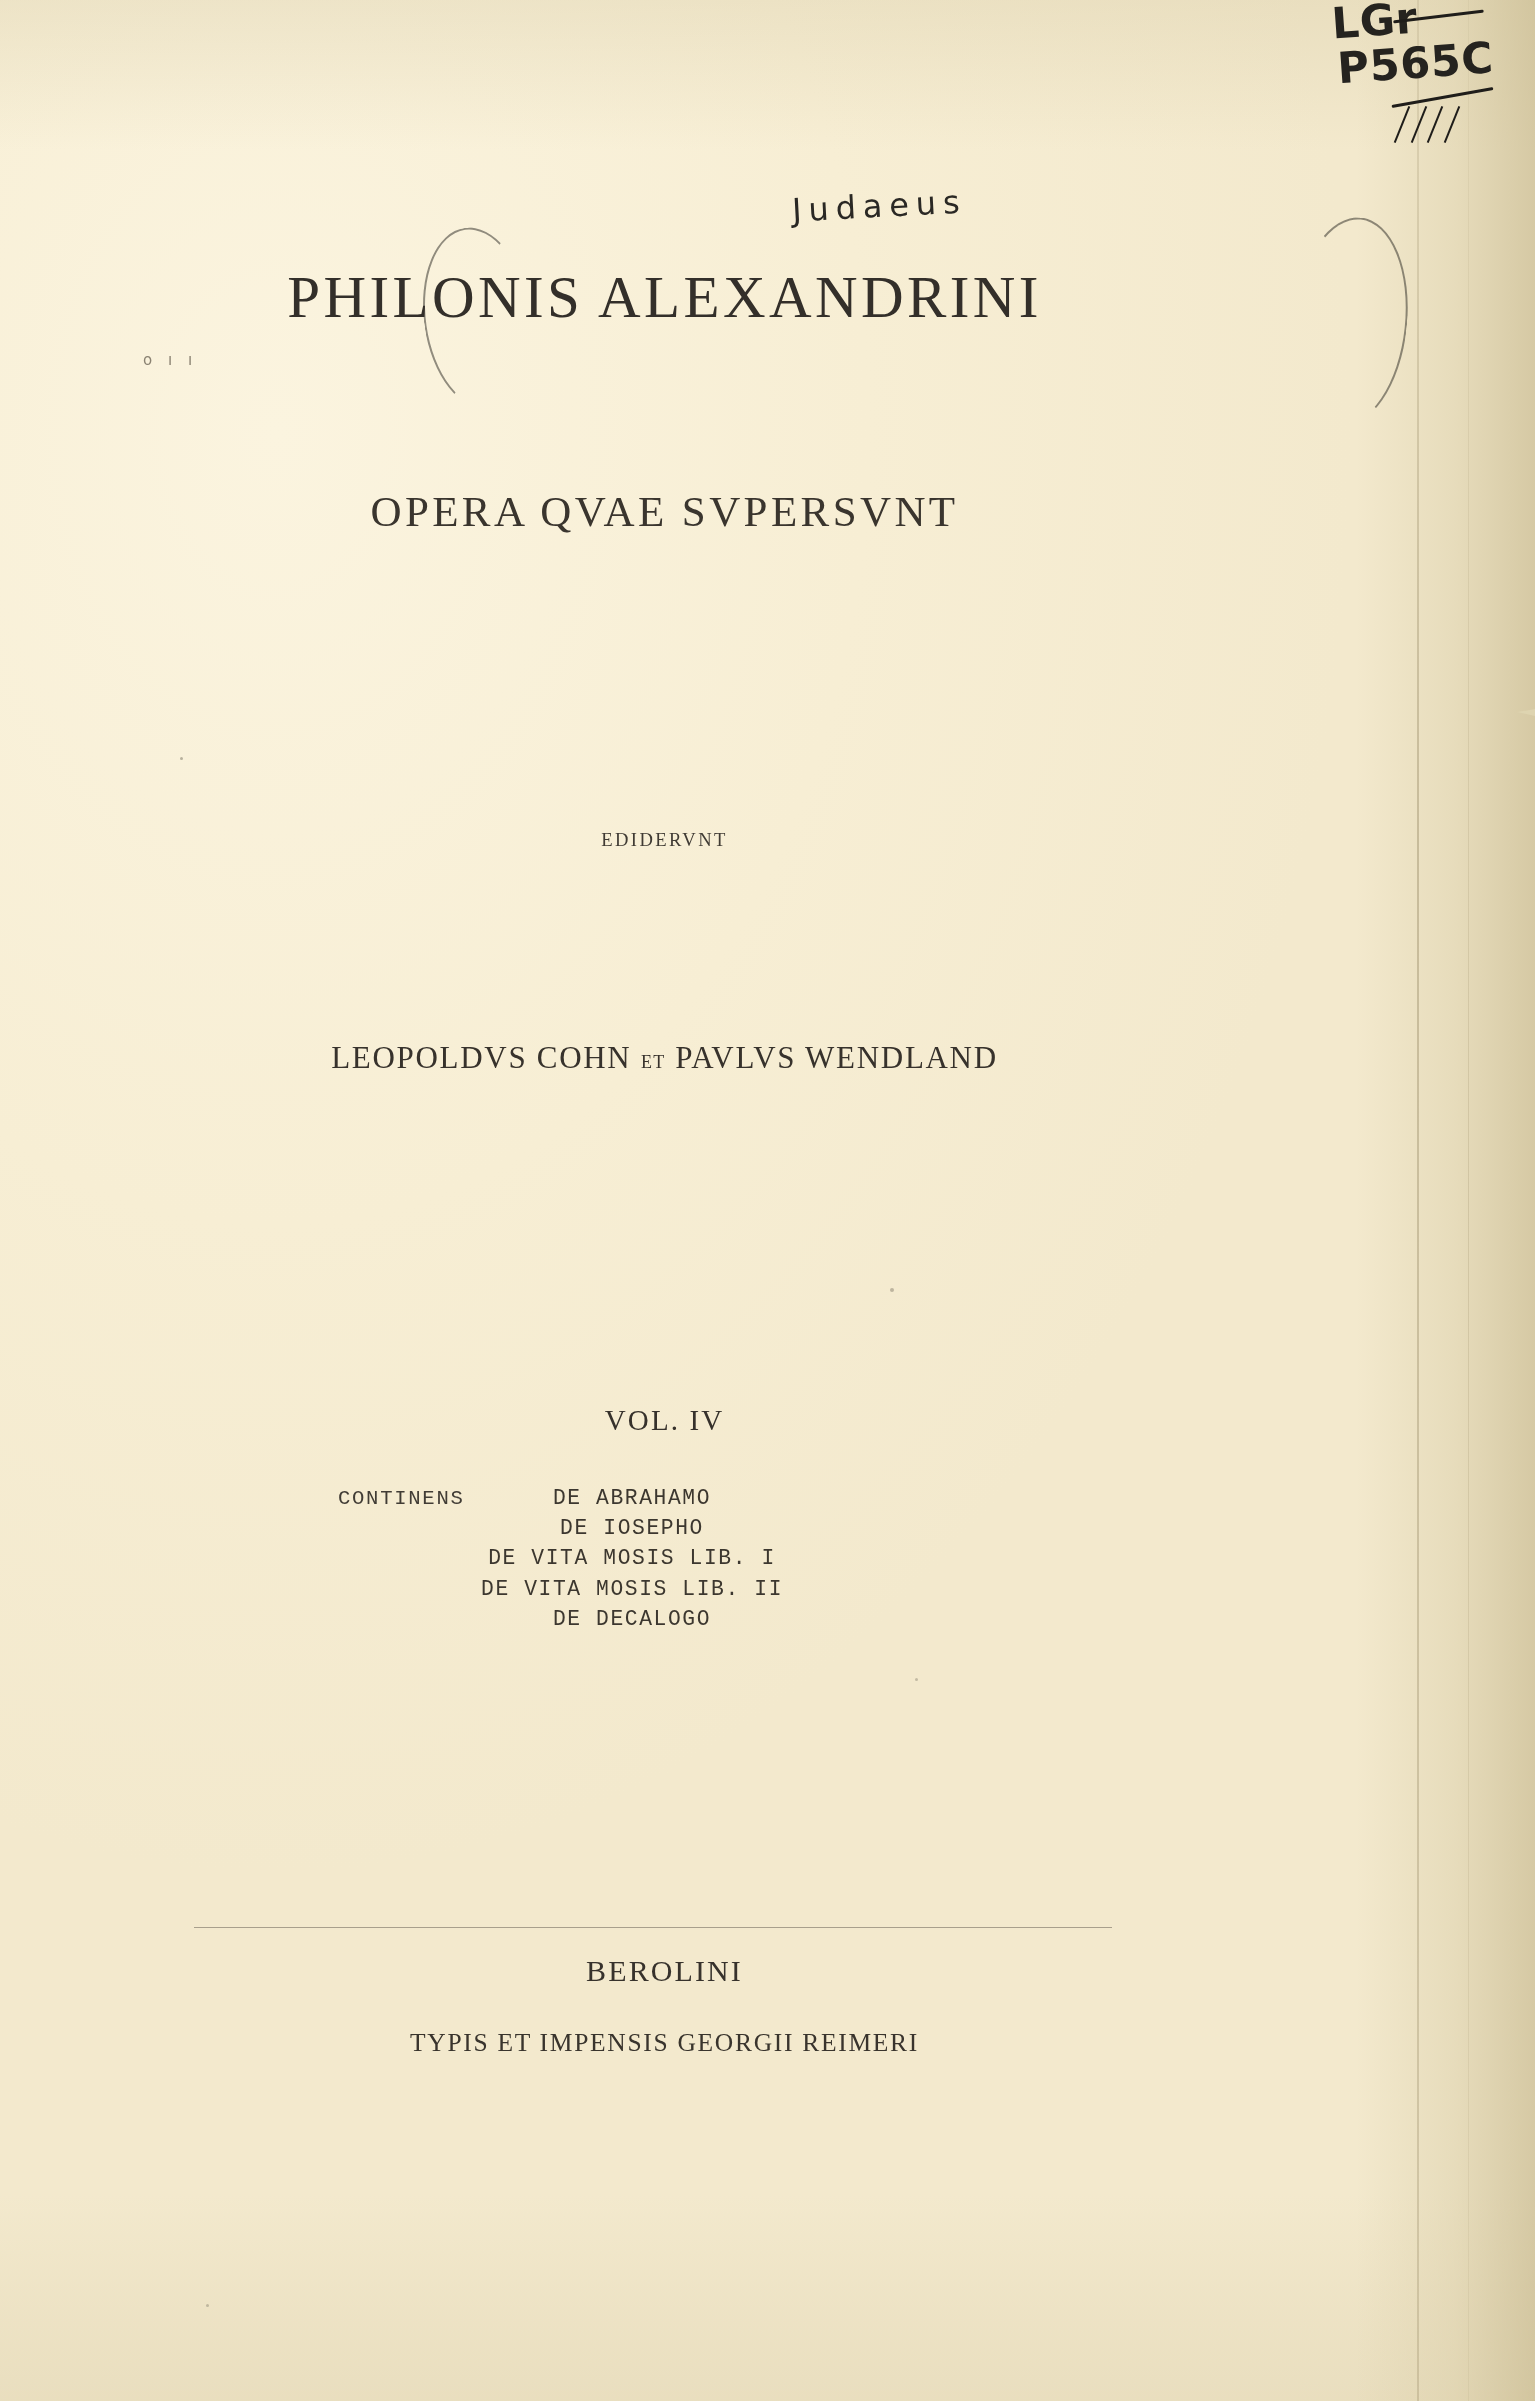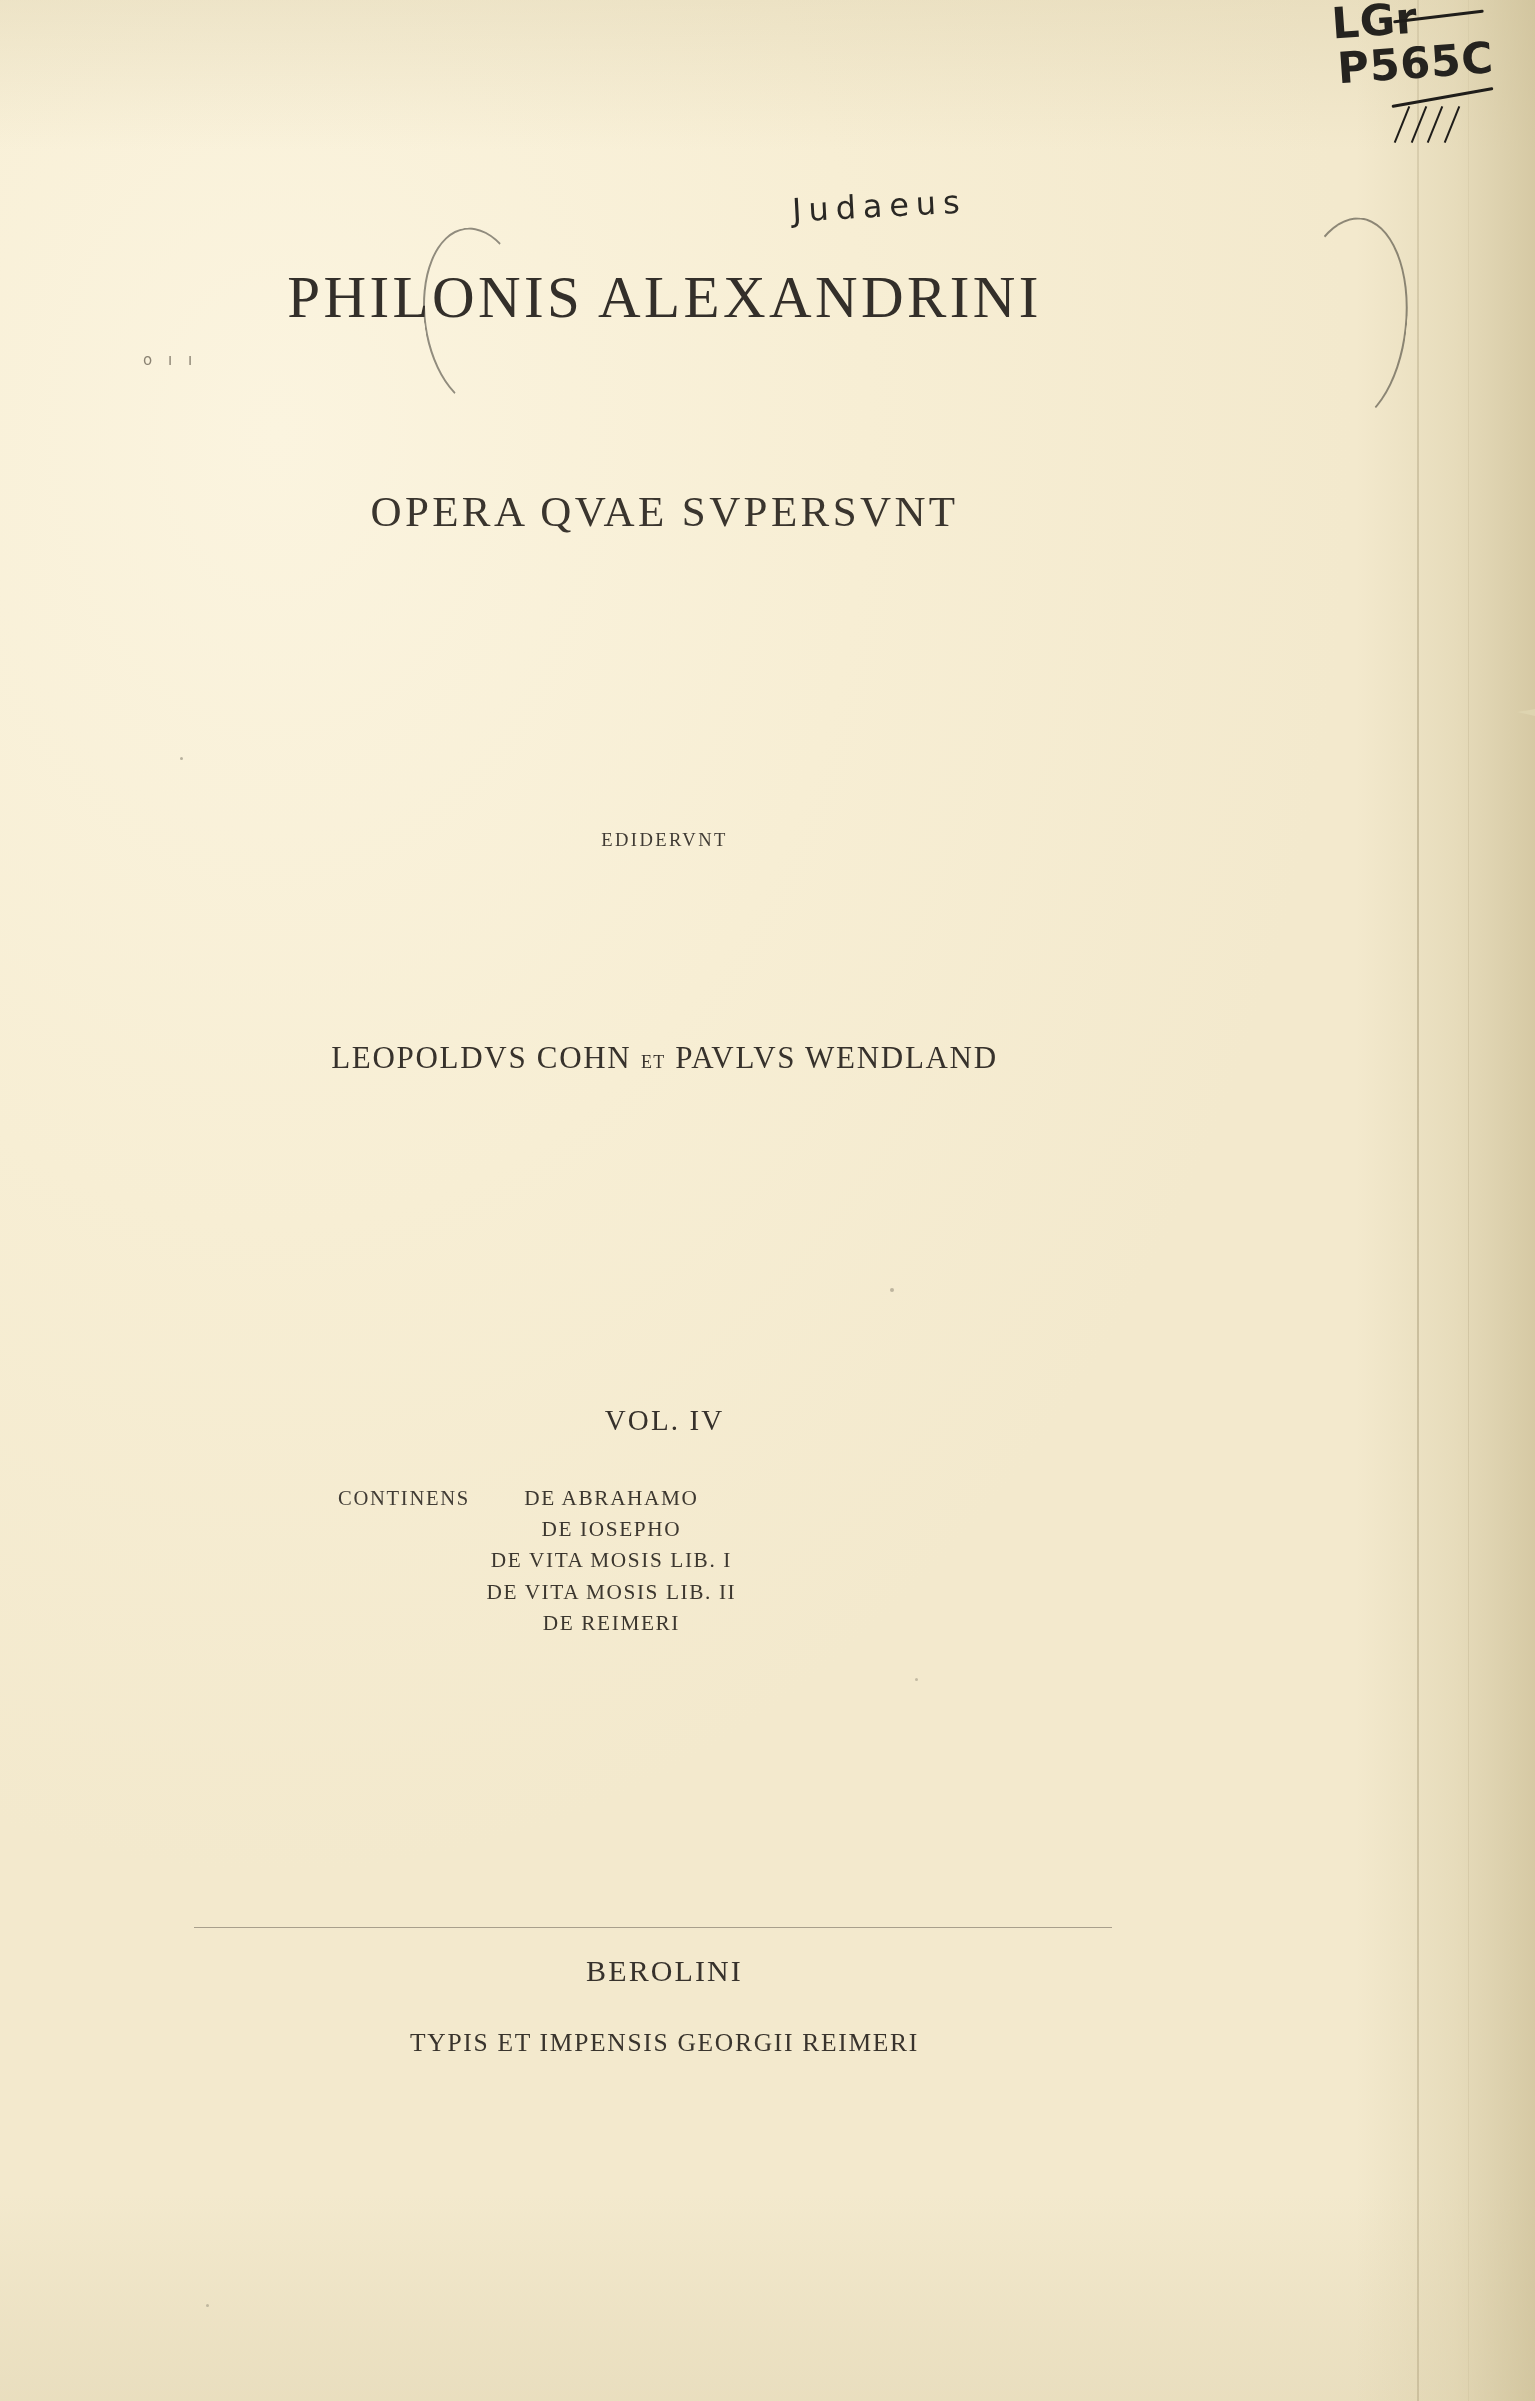--- a/index.html
+++ b/index.html
@@ -110,20 +110,21 @@
     letter-spacing: 2.1px;
     color: #36312b;
   }
   .contents-wrap {
     position: absolute;
     left: 338px;
     top: 1486px;
     display: flex;
     align-items: flex-start;
     gap: 16.5px;
+    font-family: Liberation Mono, monospace;
   }
   .contents-label {
     font-size: 20.6px;
     letter-spacing: 1.7px;
     color: #413c35;
     white-space: nowrap;
     padding-top: 1.4px;
   }
   .contents-list {
     display: flex;
@@ -306,21 +307,21 @@
 
   <div class="txt volume center-col">VOL. IV</div>
 
   <div class="contents-wrap">
     <div class="contents-label">CONTINENS</div>
     <div class="contents-list">
       <div class="item">DE ABRAHAMO</div>
       <div class="item">DE IOSEPHO</div>
       <div class="item">DE VITA MOSIS LIB. I</div>
       <div class="item">DE VITA MOSIS LIB. II</div>
-      <div class="item">DE REIMERI</div>
+      <div class="item">DE DECALOGO</div>
     </div>
   </div>
 
   <div class="rule"></div>
   <div class="txt imprint-pub center-col">TYPIS ET IMPENSIS GEORGII REIMERI</div>
   <div class="txt imprint-city center-col">BEROLINI</div>
 
   <div class="dot" style="left:180px; top:757px; width:3.4px; height:3.4px; opacity:.45"></div>
   <div class="dot" style="left:890px; top:1288px; width:4.1px; height:4.1px; opacity:.4"></div>
   <div class="dot" style="left:206px; top:2304px; width:3.4px; height:3.4px; opacity:.35"></div>

